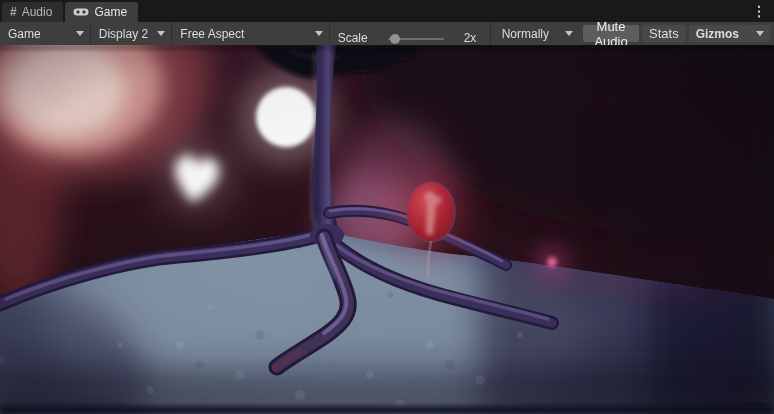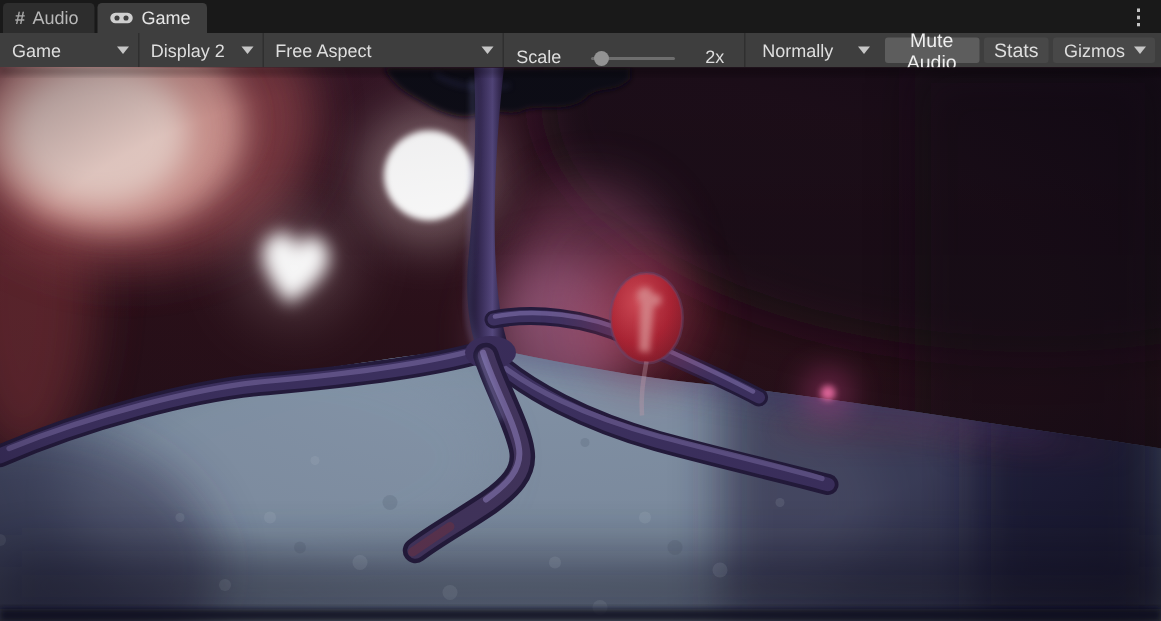--- a/index.html
+++ b/index.html
@@ -31,21 +31,21 @@
   .sep{width:1px;height:23px;background:#2f2f2f;flex:none;}
   .scale-group{display:flex;align-items:flex-end;height:100%;padding:0 8px;gap:20px;}
   .slider{position:relative;width:56px;height:12px;flex:none;}
   .slider .track{position:absolute;left:0;right:0;top:5px;height:2px;background:#6e6e6e;border-radius:1px;}
   .slider .knob{position:absolute;top:1px;left:2px;width:10px;height:10px;border-radius:50%;background:#939393;}
   .scale-val{min-width:18px;}
   .right-group{margin-left:auto;display:flex;align-items:center;height:100%;padding-right:4px;gap:3px;}
   .tbtn{font-family:"Liberation Sans",sans-serif;font-size:13px;color:#dedede;background:#484848;
         border:none;border-radius:2px;height:17px;padding:0 7px;display:flex;align-items:center;cursor:default;}
   .tbtn.on{background:#5d5d5d;color:#efefef;}
-  .dd.btn{background:#484848;border-radius:2px;height:17px;padding:0 6px 0 7px;gap:6px;}
+  .dd.btn{background:#484848;border-radius:2px;height:17px;padding:0 6px 0 7px;gap:17px;font-weight:bold;}
   .dd.plain{gap:16px;padding-right:7px;}
 
   
   .viewport{height:369px;position:relative;background:#24101a;}
   .viewport svg{display:block;width:774px;height:369px;}
 </style>
 </head>
 <body>
 
 <div class="window">

